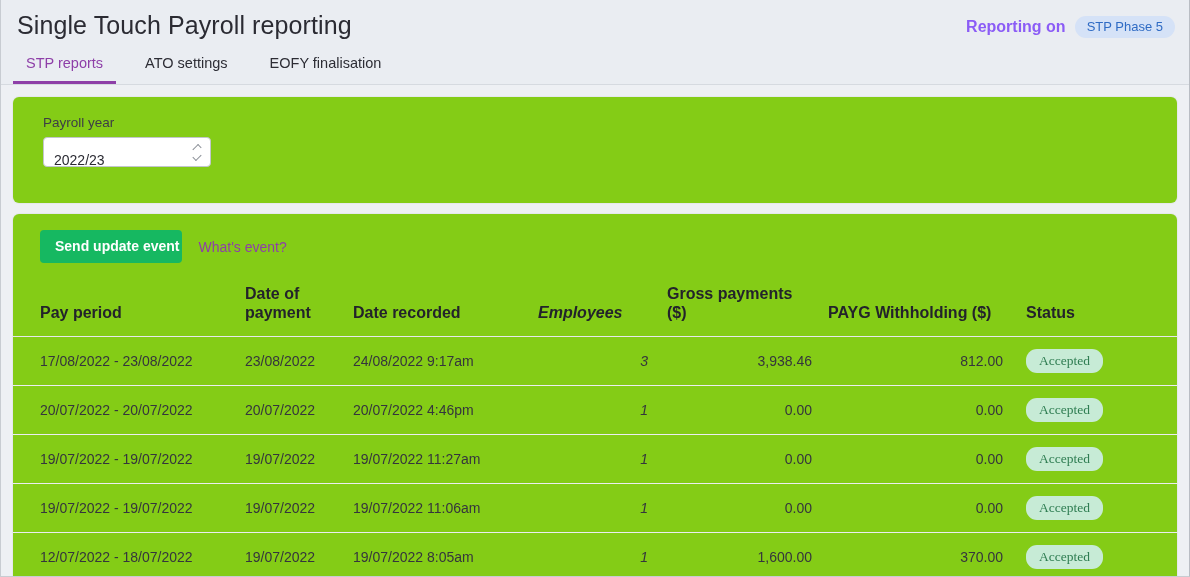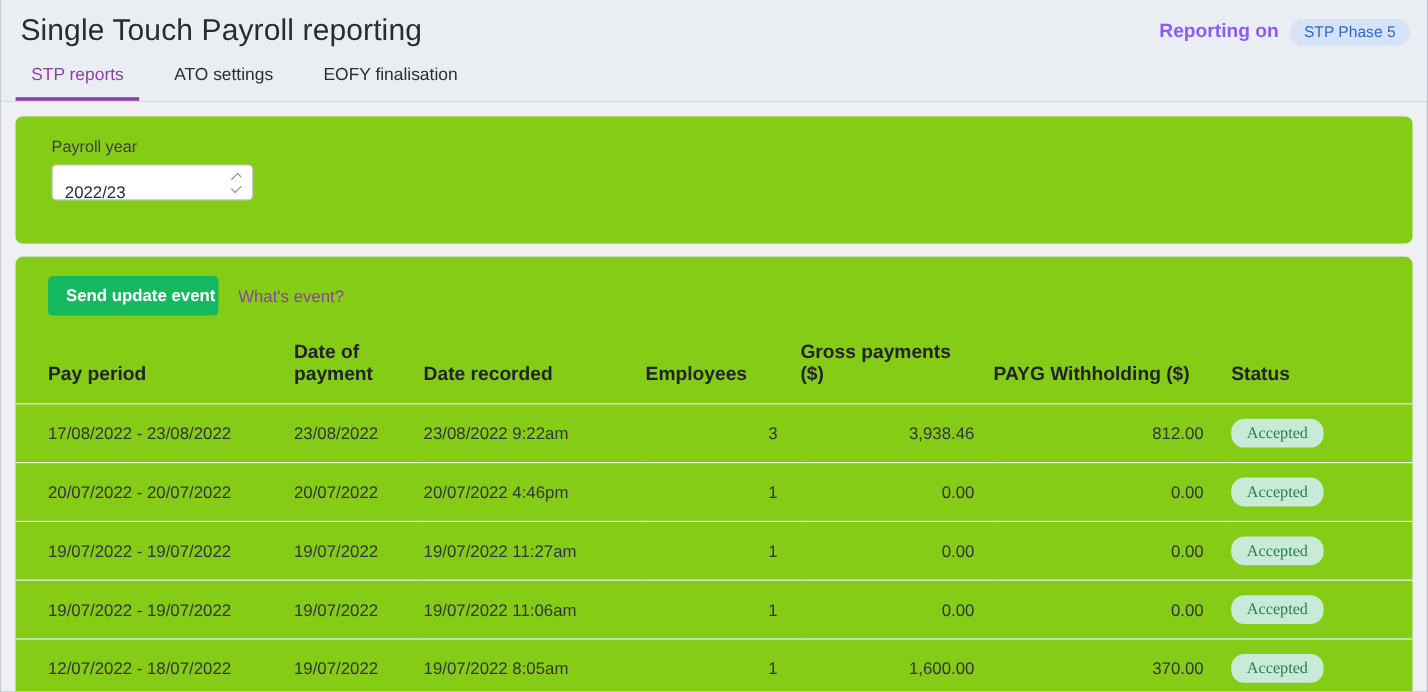--- a/index.html
+++ b/index.html
@@ -205,21 +205,21 @@
     border-bottom: 1px solid #ebedf0;
     white-space: nowrap;
     line-height: 20px;
   }
   th.num, td.num { text-align: right; }
 
   
   .col-period  { width: 205px; padding-left: 27px !important; }
   .col-datepay { width: 108px; }
   .col-daterec { width: 185px; }
-  .col-emp     { width: 110px; padding-right: 19px !important; }
+  .col-emp     { width: 110px; padding-right: 19px !important; font-style: italic; }
   .col-gross   { width: 145px; padding-right: 16px !important; }
   .col-payg    { width: 175px; padding-right: 23px !important; }
   .col-status  { width: auto; }
 
   .status-pill {
     display: inline-block;
     background: #c7ebd6;
     color: #2f7d52;
     font-size: 13.5px;
     border-radius: 11px;
@@ -280,21 +280,21 @@
             <th class="col-emp num">Employees</th>
             <th class="col-gross num">Gross payments ($)</th>
             <th class="col-payg num">PAYG Withholding ($)</th>
             <th class="col-status">Status</th>
           </tr>
         </thead>
         <tbody>
           <tr>
             <td class="col-period">17/08/2022 - 23/08/2022</td>
             <td class="col-datepay">23/08/2022</td>
-            <td class="col-daterec">23/08/2022 9:22am</td>
+            <td class="col-daterec">24/08/2022 9:17am</td>
             <td class="col-emp num">3</td>
             <td class="col-gross num">3,938.46</td>
             <td class="col-payg num">812.00</td>
             <td class="col-status"><span class="status-pill">Accepted</span></td>
           </tr>
           <tr>
             <td class="col-period">20/07/2022 - 20/07/2022</td>
             <td class="col-datepay">20/07/2022</td>
             <td class="col-daterec">20/07/2022 4:46pm</td>
             <td class="col-emp num">1</td>

